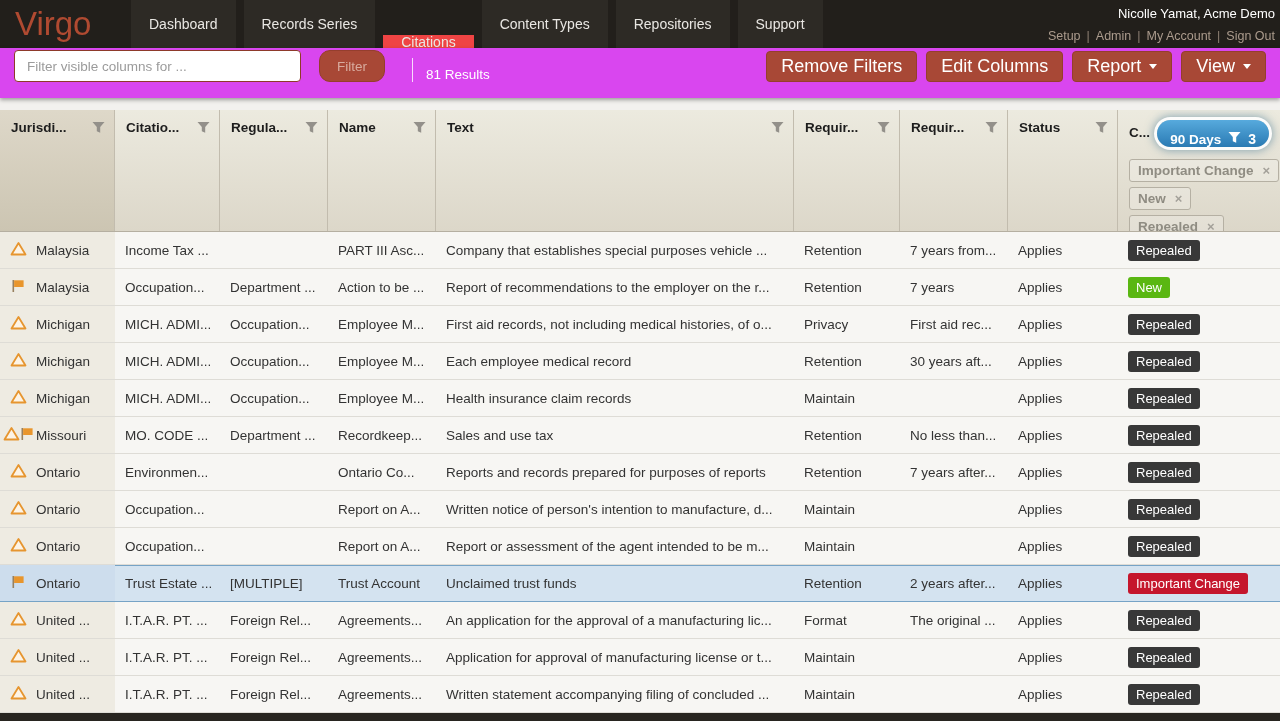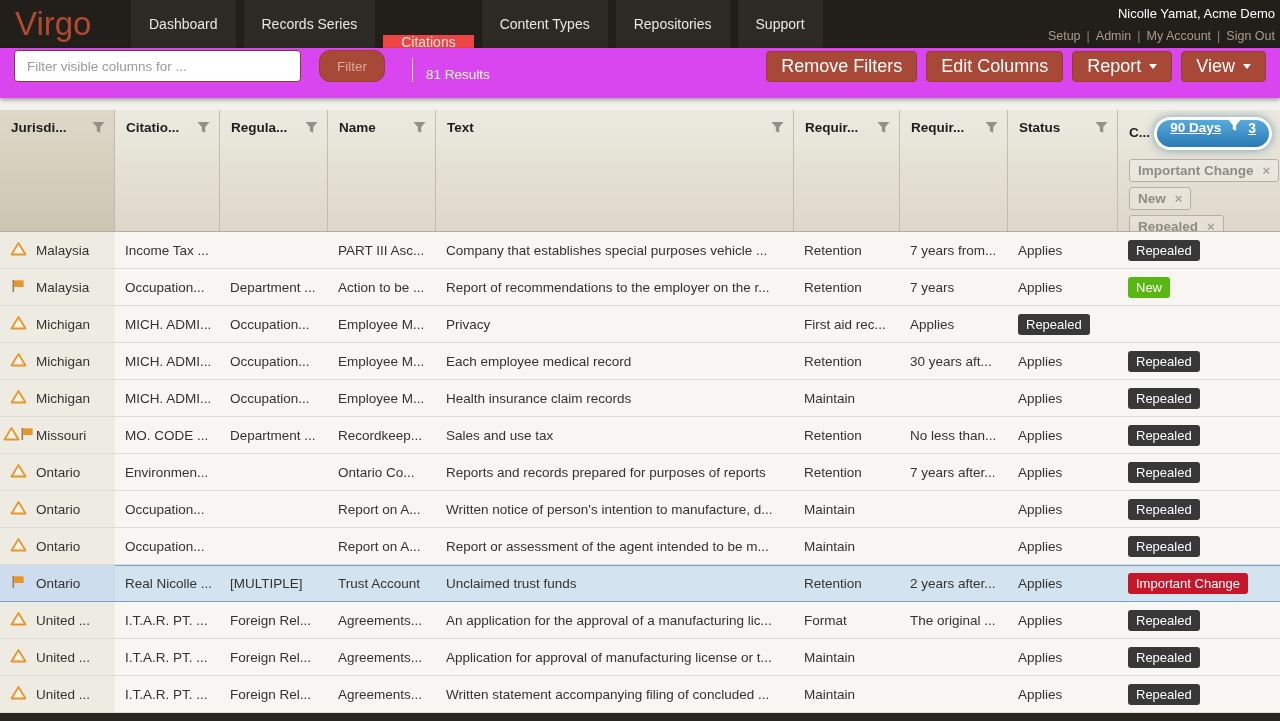--- a/index.html
+++ b/index.html
@@ -48,24 +48,24 @@
            grid-template-columns:115px 105px 108px 108px 358px 106px 108px 110px minmax(0,1fr); }
   .thead { height:122px; background:linear-gradient(#eceadf,#dcd7c9);
            border-bottom:1px solid #b5afa1; }
   .th { border-right:1px solid #c2bcae; padding:10px 9px 0 11px; display:flex;
         justify-content:space-between; align-items:flex-start; font-weight:bold;
         font-size:13.5px; color:#1d1d1d; overflow:hidden; white-space:nowrap; }
   .th.hl { background:linear-gradient(#ded8c9,#ccc5b2); }
   .funnel { margin-top:2px; flex-shrink:0; cursor:pointer; }
   .th-changes { display:block; border-right:none; padding:8px 6px 0 11px; }
   .th-changes .toprow { display:flex; align-items:center; justify-content:space-between; }
-  .pill { display:inline-flex; align-items:flex-start; gap:7px; padding:0 13px; height:27px;
+  .pill { display:inline-flex; align-items:flex-end; gap:7px; padding:0 13px; height:27px;
           border-radius:14px; background:linear-gradient(#57aadd,#2a7ab3); color:#fff;
           font-size:13.5px; font-weight:bold; cursor:pointer; margin:2px 5px 0 6px;
-          box-shadow:0 0 0 3px #fcfcfb, 0 0 8px 4px rgba(70,120,150,.55);text-decoration:underline; }
+          box-shadow:0 0 0 3px #fcfcfb, 0 0 8px 4px rgba(70,120,150,.55); }
   .pill .count { font-size:14px; }
   .chips { display:flex; flex-wrap:wrap; gap:5px 5px; margin-top:12px; }
   .chip { display:inline-flex; align-items:center; gap:9px; border:1px solid #b5b0a3;
           border-radius:3px; padding:3px 8px; font-size:13.5px; color:#8f8c82;
           background:rgba(255,255,255,.22); white-space:nowrap; }
   .chip .x { color:#a3a099; font-weight:bold; font-size:13px; cursor:pointer; line-height:1; }
 
   .tbody { background:#f7f6f3; }
   .row { height:37px; background:#f7f6f3; border-bottom:1px solid #dedcd6;
          font-size:13.5px; color:#333; cursor:pointer; }
@@ -285,20 +285,23 @@
       <div class="cell">
         <span>MICH. ADMI...</span>
       </div>
       <div class="cell">
         <span>Occupation...</span>
       </div>
       <div class="cell">
         <span>Employee M...</span>
       </div>
       <div class="cell">
+        <span>First aid records, not including medical histories, of o...</span>
+      </div>
+      <div class="cell">
         <span>Privacy</span>
       </div>
       <div class="cell">
         <span>First aid rec...</span>
       </div>
       <div class="cell">
         <span>Applies</span>
       </div>
       <div class="cell">
         <span class="badge repealed">Repealed</span>
@@ -516,21 +519,21 @@
       <div class="cell jur">
         <span class="icons">
           <span><svg width="14" height="14" viewBox="0 0 14 14">
               <rect x="1.5" y="1" width="1.6" height="12" fill="#97805f"></rect>
               <path d="M3.1 1.3 H12.6 V8 H3.1 Z" fill="#e8952c"></path>
             </svg></span>
         </span>
         <span>Ontario</span>
       </div>
       <div class="cell">
-        <span>Real Nicolle ...</span>
+        <span>Trust Estate ...</span>
       </div>
       <div class="cell">
         <span>[MULTIPLE]</span>
       </div>
       <div class="cell">
         <span>Trust Account</span>
       </div>
       <div class="cell">
         <span>Unclaimed trust funds</span>
       </div>

